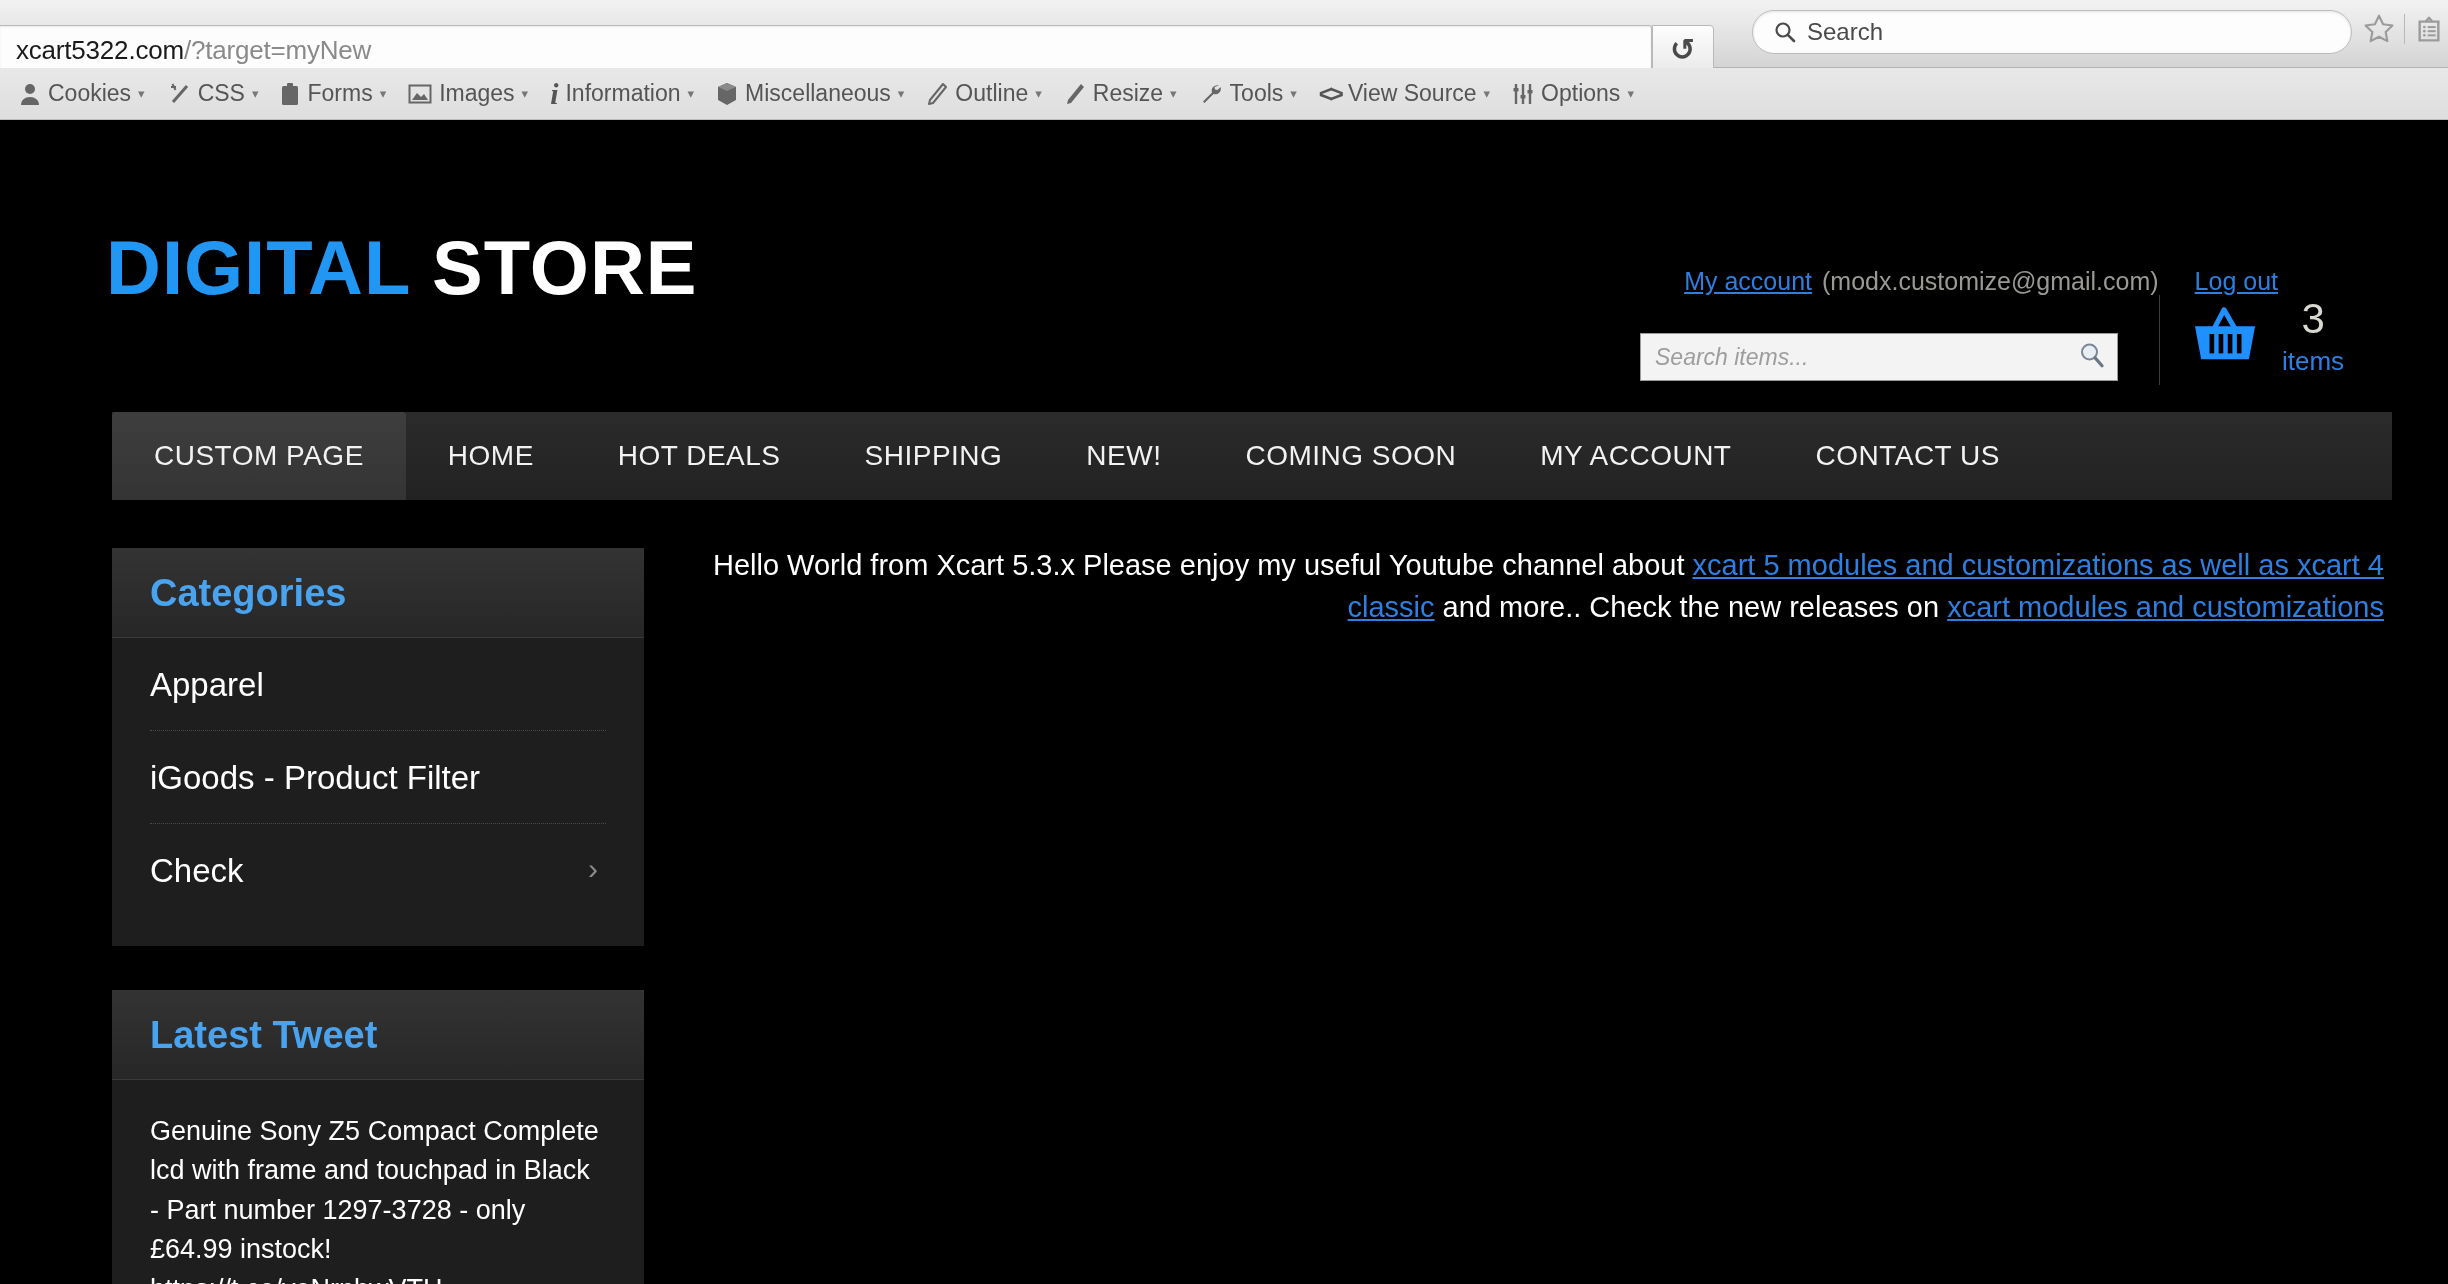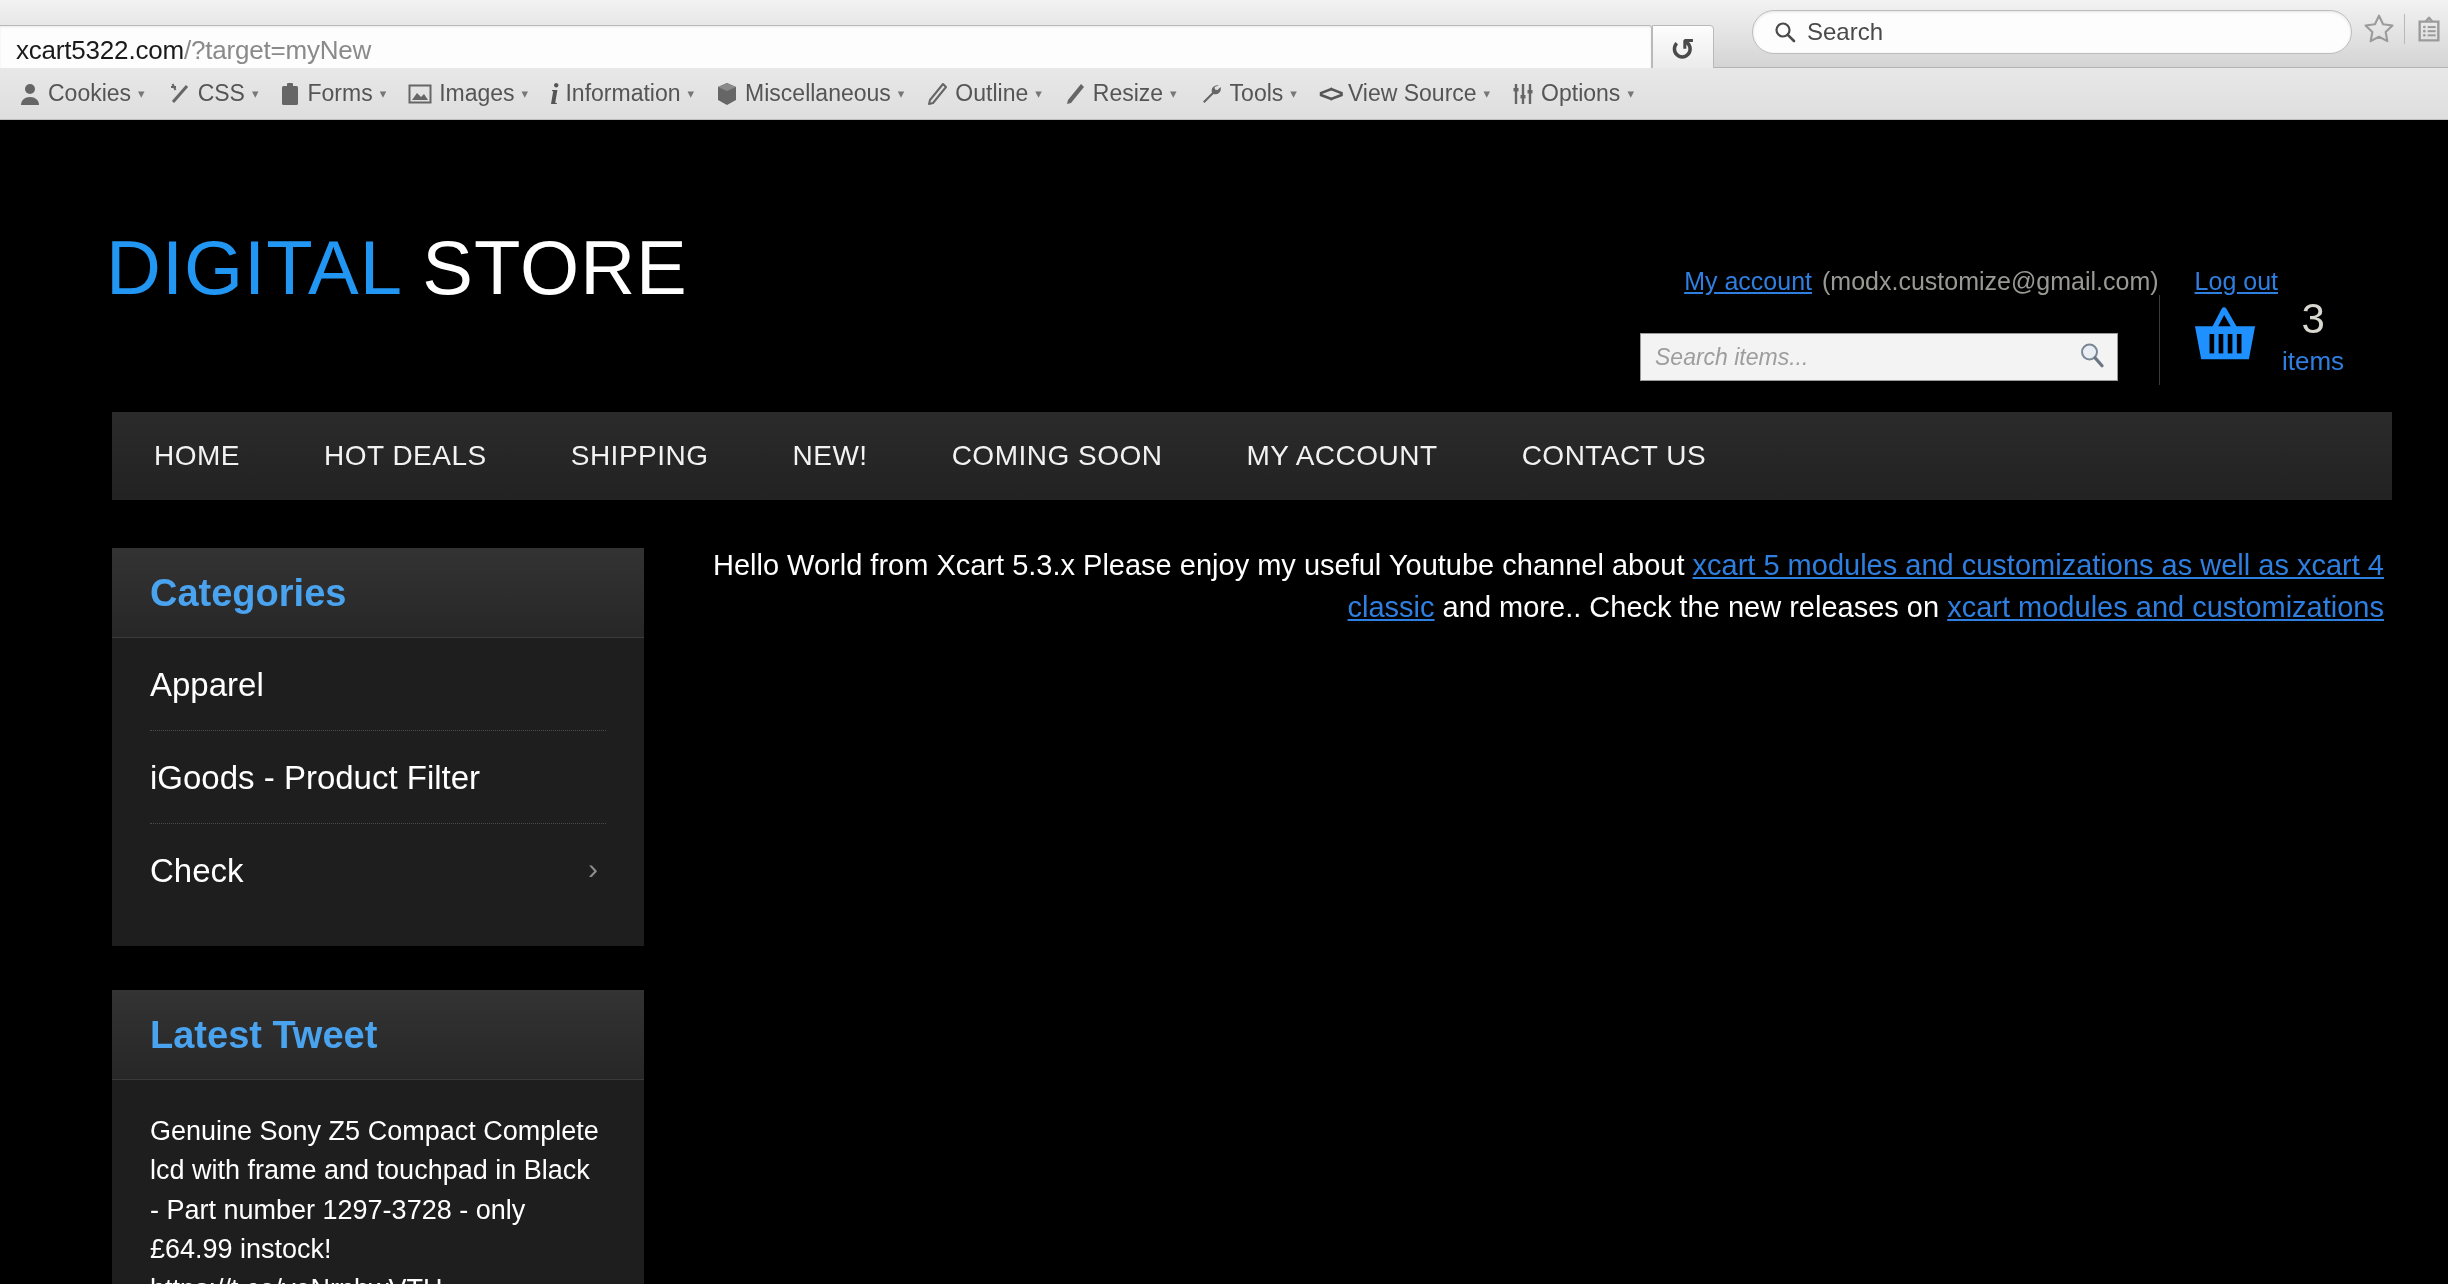--- a/index.html
+++ b/index.html
@@ -97,21 +97,21 @@
   .page {
     position: absolute; top: 120px; left: 0;
     width: 2448px; height: 1164px;
     background: #000;
   }
 
   
   .site-header { position: relative; height: 165px; }
   .logo {
     position: absolute; left: 106px; top: 147px;
-    font-size: 76px; font-weight: 400; letter-spacing: 1px;
+    font-size: 76px; font-weight: 700; letter-spacing: 1px;
     font-family: "Liberation Sans", sans-serif;
     transform: translateY(-50%);
     white-space: nowrap;
   }
   .logo .logo-a { color: #2196f3; }
   .logo .logo-b { color: #ffffff; }
 
   .acct-row {
     position: absolute; right: 170px; top: 147px;
     display: flex; align-items: baseline; gap: 0;
@@ -394,20 +394,23 @@
         </svg>
       </span>
       <span class="cart-count-wrap">
         <span class="cart-count">3</span>
         <span class="cart-items-label">items</span>
       </span>
     </div>
   </div>
 
   <div class="mainnav">
+    <div class="nav-item active">
+        <span>CUSTOM PAGE</span>
+      </div>
     <div class="nav-item">
         <span>HOME</span>
       </div>
     <div class="nav-item">
         <span>HOT DEALS</span>
       </div>
     <div class="nav-item">
         <span>SHIPPING</span>
       </div>
     <div class="nav-item">

